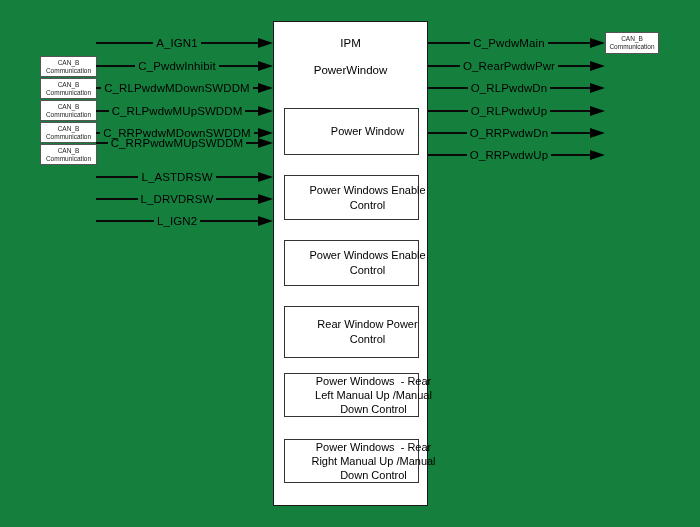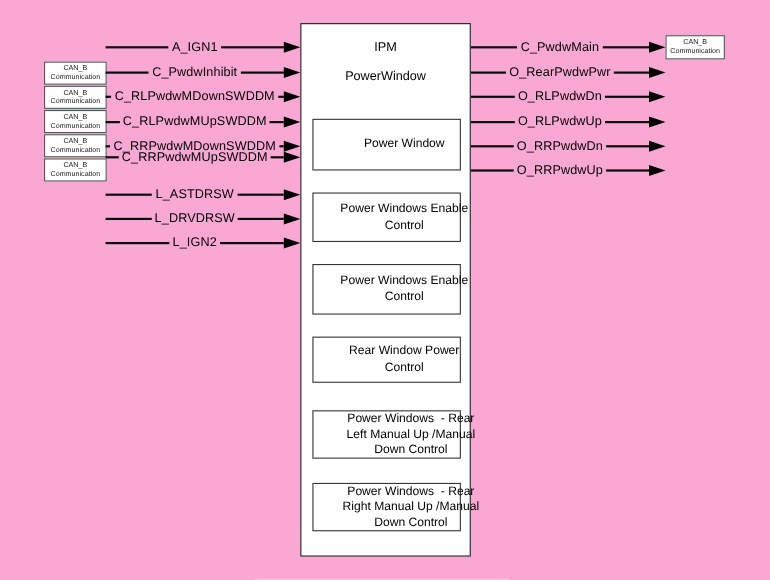--- a/index.html
+++ b/index.html
@@ -6,21 +6,21 @@
     margin: 0;
     padding: 0;
     background: #ffffff;
     font-family: "Liberation Sans", "DejaVu Sans", sans-serif;
     color: #000;
   }
   .canvas {
     position: relative;
     width: 700px;
     height: 527px;
-    background: #f9a8d4;
+    background: #15803d;
     overflow: hidden;
   }
 
   
   .sig-row {
     position: absolute;
     height: 22px;
     display: flex;
     align-items: center;
   }
@@ -112,21 +112,21 @@
     justify-content: center;
     text-align: center;
     font-size: 11px;
     line-height: 15px;
   }
   .sub-block div { white-space: pre; margin-left: 32px; }
   .sub-block.three { line-height: 14px; padding-left: 12px; }
   .sb1 { top: 86px;  height: 47px; }
   .sb2 { top: 153px; height: 45px; }
   .sb3 { top: 218px; height: 46px; }
-  .sb4 { top: 284px; height: 42px; text-align: right; }
+  .sb4 { top: 284px; height: 52px; text-align: right; }
   .sb5 { top: 351px; height: 44px; }
   .sb6 { top: 417px; height: 44px; }
 </style>
 </head>
 <body>
 
 <div class="canvas">
 
   <div class="can-box can-left-1">
     <div class="cb-line">CAN_B</div>

